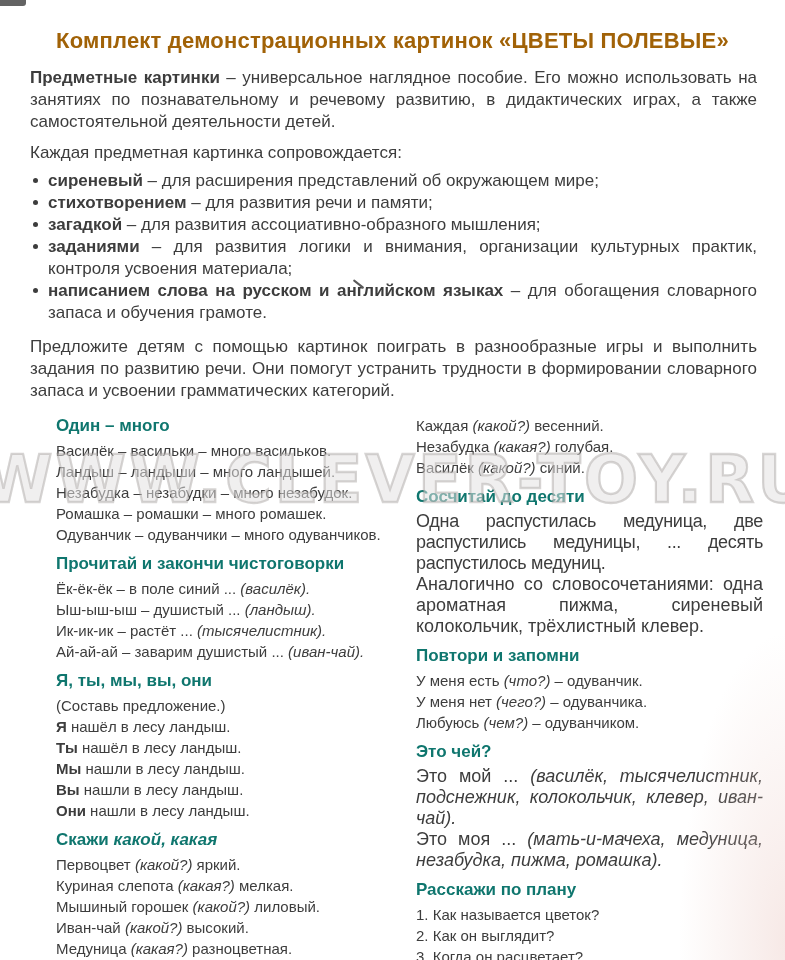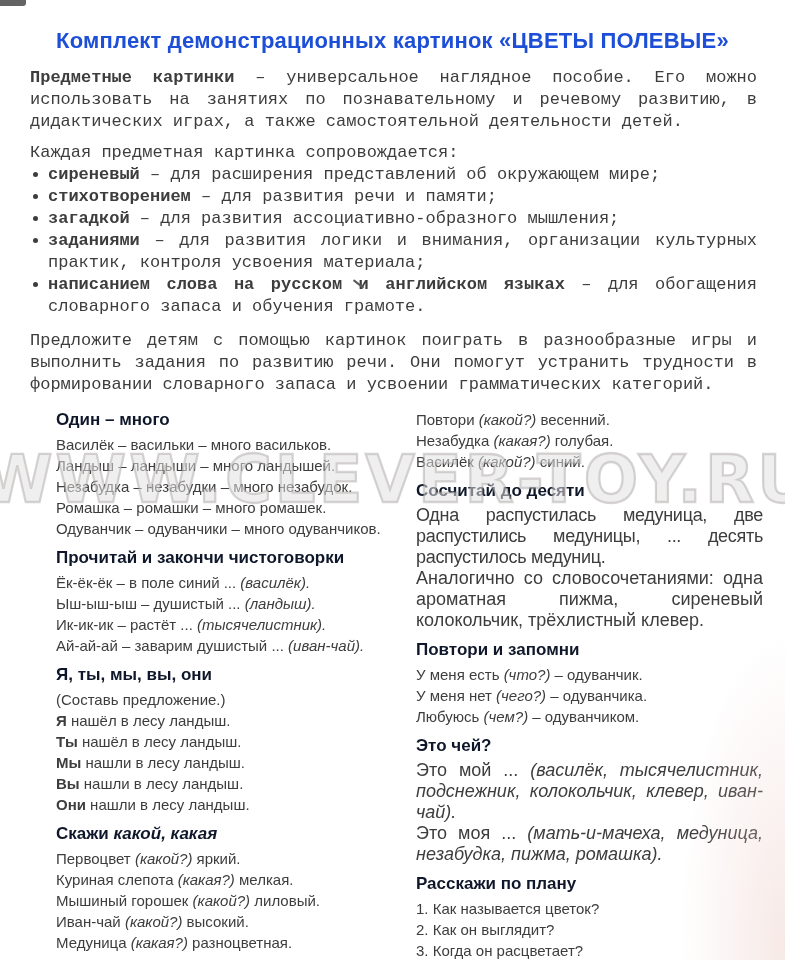--- a/index.html
+++ b/index.html
@@ -2,35 +2,35 @@
 <html><head>
 <meta charset="utf-8">
 <style>
   html,body{margin:0;padding:0;background:#e8e8e8;}
   .page{
     position:relative;width:785px;height:960px;margin:0 auto;background:#ffffff;
     font-family:"Liberation Sans","DejaVu Sans",sans-serif;color:#3d3d3d;overflow:hidden;
   }
   .title{
     margin:28px 30px 13px;font-size:22px;line-height:26px;font-weight:700;
-    text-align:center;color:#1d4ed8;letter-spacing:.2px;
+    text-align:center;color:#a16207;letter-spacing:.2px;
   }
-  .body-text{font-size:17px;line-height:22px;color:#3d3d3d;font-family:Liberation Mono, monospace;}
+  .body-text{font-size:17px;line-height:22px;color:#3d3d3d;}
   .intro{margin:0 28px 9px 30px;text-align:justify;}
-  .caption{margin:0 28px 0 30px;}
+  .caption{margin:0 28px 6px 30px;}
   .bullets{margin:0 28px 0 30px;}
   .bullet-line{position:relative;padding-left:18px;text-align:justify;}
   .bullet-line::before{
     content:"";position:absolute;left:3px;top:8px;width:5px;height:5px;border-radius:50%;background:#3d3d3d;
   }
   .suggest{margin:12px 28px 0 30px;text-align:justify;}
   .columns{display:flex;margin:13px 22px 0 56px;gap:18px;align-items:flex-start;}
   .col-left{width:342px;flex:none;}
   .col-right{flex:1;min-width:0;}
-  .sec-heading{font-size:17px;font-weight:700;line-height:21px;margin:8px 0 4px;color:#0f172a;}
+  .sec-heading{font-size:17px;font-weight:700;line-height:21px;margin:8px 0 4px;color:#0f766e;}
   .section:first-child .sec-heading{margin-top:0;}
   .line{font-size:15px;line-height:21px;white-space:nowrap;}
   .cpara{font-size:18px;line-height:21px;text-align:justify;margin:0;}
   .condensed{letter-spacing:-.3px;}
   .b{font-weight:700;}
   .i{font-style:italic;}
   .bi{font-weight:700;font-style:italic;text-align:center;}
   .watermark{
     position:absolute;left:-18px;top:436px;width:830px;z-index:4;pointer-events:none;
     font-family:"DejaVu Sans",sans-serif;font-weight:700;font-size:64px;line-height:86px;
@@ -108,21 +108,21 @@
             <div class="line"><span>Куриная слепота </span><span class="i">(какая?)</span><span> мелкая.</span></div>
             <div class="line"><span>Мышиный горошек </span><span class="i">(какой?)</span><span> лиловый.</span></div>
             <div class="line"><span>Иван-чай </span><span class="i">(какой?)</span><span> высокий.</span></div>
             <div class="line"><span>Медуница </span><span class="i">(какая?)</span><span> разноцветная.</span></div>
           </div>
       </section>
     </div>
 
     <div class="col-right">
       <div>
-          <div class="line"><span>Повтори </span><span class="i">(какой?)</span><span> весенний.</span></div>
+          <div class="line"><span>Каждая </span><span class="i">(какой?)</span><span> весенний.</span></div>
           <div class="line"><span>Незабудка </span><span class="i">(какая?)</span><span> голубая.</span></div>
           <div class="line"><span>Василёк </span><span class="i">(какой?)</span><span> синий.</span></div>
         </div>
 
       <section class="section">
         <div class="sec-heading"><span class="b">Сосчитай до десяти</span></div>
         <p class="cpara condensed"><span>Одна распустилась медуница, две распустились медуницы, ... десять распустилось медуниц.</span></p>
         <p class="cpara"><span>Аналогично со словосочетаниями: одна ароматная пижма, сиреневый колокольчик, трёхлистный клевер.</span></p>
       </section>
 

